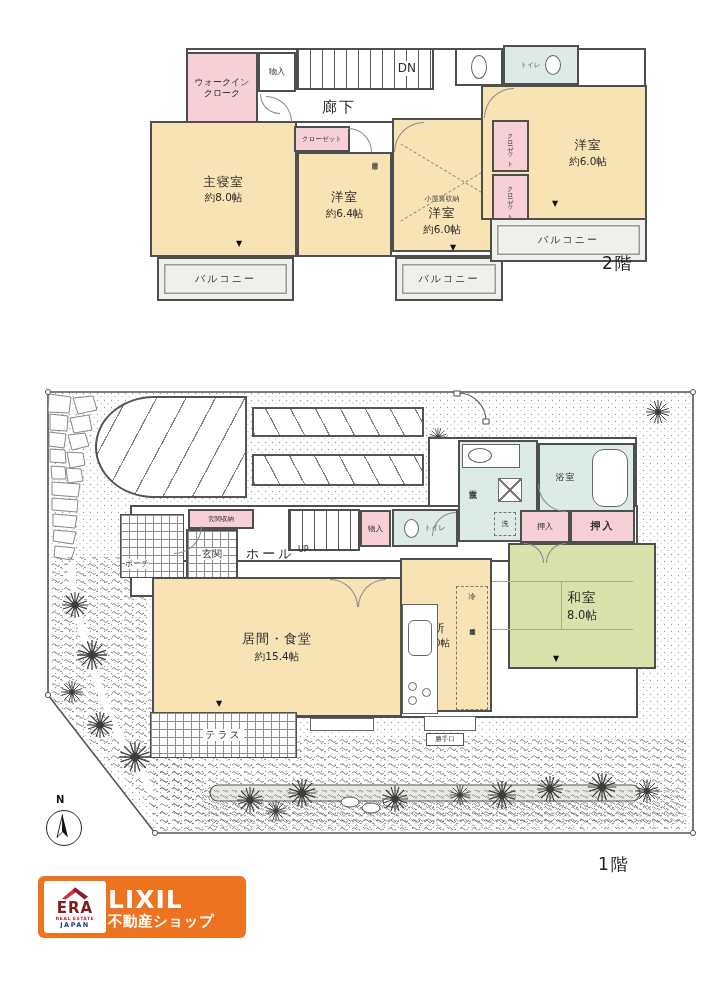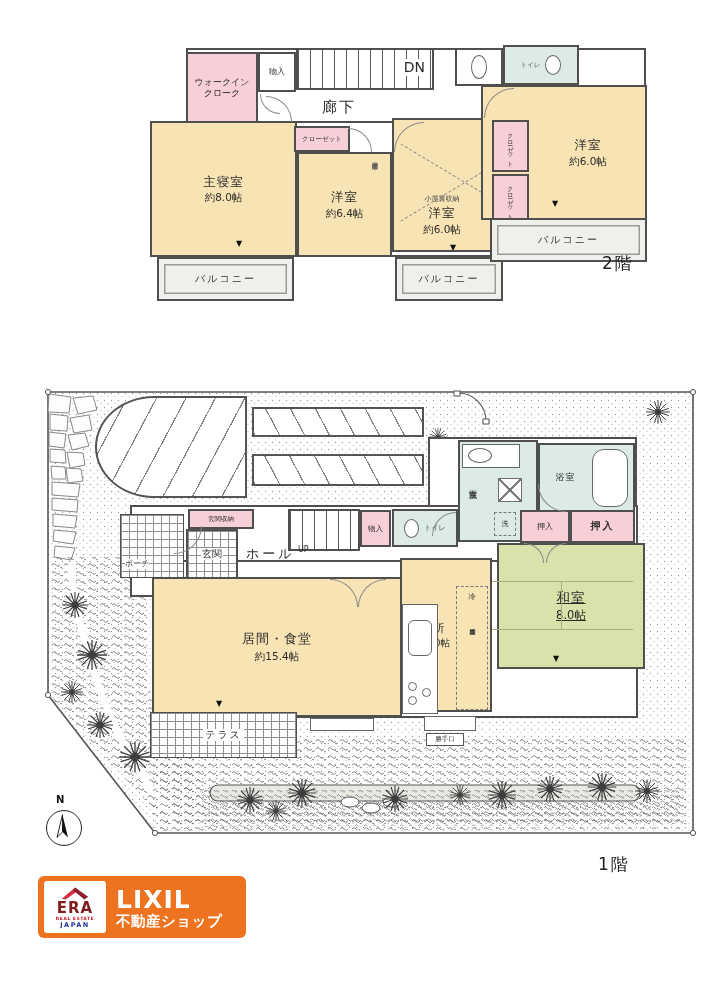--- a/index.html
+++ b/index.html
@@ -41,21 +41,21 @@
   .floorlabel{position:absolute;font-size:17px;letter-spacing:2px;color:#222;}
   .fix{position:absolute;box-sizing:border-box;border:1.2px solid #666;background:#fff;}
   .toilet-bowl{position:absolute;box-sizing:border-box;border:1.2px solid #666;background:#fff;border-radius:50%;}
   
   .logo{position:absolute;left:38px;top:876px;width:208px;height:62px;background:#ed7320;border-radius:6px;}
   .logo-white{position:absolute;left:6px;top:5px;width:62px;height:52px;background:#fff;border-radius:3px;
         display:flex;flex-direction:column;align-items:center;justify-content:center;line-height:1;}
   .era-txt{color:#7f1d1d;font-weight:bold;font-size:15px;letter-spacing:1px;}
   .era-sub{color:#c4242f;font-size:4.5px;font-weight:bold;letter-spacing:.5px;margin-top:1px;}
   .era-japan{color:#20388f;font-size:6.5px;font-weight:bold;letter-spacing:1.5px;margin-top:1px;}
-  .lixil-wrap{position:absolute;left:78px;top:7px;width:126px;height:50px;color:#fff;
+  .lixil-wrap{position:absolute;left:70px;top:7px;width:126px;height:50px;color:#fff;
         display:flex;flex-direction:column;justify-content:center;line-height:1.1;}
   .lixil-main{font-size:25px;font-weight:bold;letter-spacing:1px;}
   .lixil-sub{font-size:14.5px;font-weight:bold;letter-spacing:.5px;}
   .compass{position:absolute;left:46px;top:810px;width:34px;height:34px;border:1.5px solid #222;border-radius:50%;background:#fff;}
   .north{position:absolute;left:56px;top:794px;font-size:10px;font-weight:bold;color:#111;}
 </style>
 </head>
 <body>
 
 <div id="page">
@@ -63,21 +63,21 @@
   <div class="base" style="left:186px;top:48px;width:460px;height:80px;"></div>
   <div class="base" style="left:150px;top:121px;width:497px;height:136px;"></div>
 
   <div class="room pink" style="left:186px;top:52px;width:72px;height:72px;padding:3px;">
     <span class="slbl">ウォークインクローク</span>
   </div>
   <div class="room white" style="left:258px;top:52px;width:38px;height:40px;">
     <span class="slbl" style="font-size:8px;">物入</span>
   </div>
   <div class="room stairs" style="left:296px;top:48px;width:138px;height:42px;justify-content:flex-end;align-items:flex-end;">
-    <span style="font-size:14px;background:#fff;padding:0 1px;margin:0 6px 12px 0;">DN</span>
+    <span style="font-size:12px;background:#fff;padding:0 1px;margin:0 15px 12px 0;">DN</span>
   </div>
   <div class="room white" style="left:455px;top:48px;width:48px;height:38px;">
     <span class="fix" style="position:static;width:16px;height:24px;border-radius:50%;"></span>
   </div>
   <div class="room blue" style="left:503px;top:45px;width:76px;height:40px;flex-direction:row;gap:5px;">
     <span style="font-size:6.5px;color:#555;">トイレ</span>
     <span class="toilet-bowl" style="position:static;width:16px;height:20px;"></span>
   </div>
   <span class="abs" style="left:322px;top:98px;font-size:15px;letter-spacing:2px;">廊下</span>
 
@@ -227,21 +227,21 @@
   </div>
   <div class="fix" style="left:592px;top:449px;width:36px;height:58px;border-radius:12px;"></div>
 
   <div class="room pink" style="left:520px;top:510px;width:50px;height:33px;border-width:2px;">
     <span style="font-size:8px;">押入</span>
   </div>
   <div class="room pink" style="left:570px;top:510px;width:65px;height:33px;border-width:2px;">
     <span style="font-size:10px;font-weight:bold;letter-spacing:2px;">押入</span>
   </div>
 
-  <div class="room green" style="left:497px;top:543px;width:148px;height:126px;gap:2px;text-decoration:underline;">
+  <div class="room green" style="left:508px;top:543px;width:148px;height:126px;gap:2px;">
     <span class="rname" style="font-size:13.5px;">和室</span>
     <span class="rsize" style="font-size:11.5px;">8.0帖</span>
   </div>
   <div class="abs" style="left:491px;top:581px;width:142px;border-top:1px solid #a8b07c;"></div>
   <div class="abs" style="left:491px;top:629px;width:142px;border-top:1px solid #a8b07c;"></div>
   <div class="abs" style="left:561px;top:581px;height:48px;border-left:1px solid #a8b07c;"></div>
 
   <div class="room blue" style="left:392px;top:509px;width:66px;height:38px;flex-direction:row;gap:5px;">
     <span class="toilet-bowl" style="position:static;width:15px;height:19px;"></span>
     <span style="font-size:7px;color:#555;">トイレ</span>

